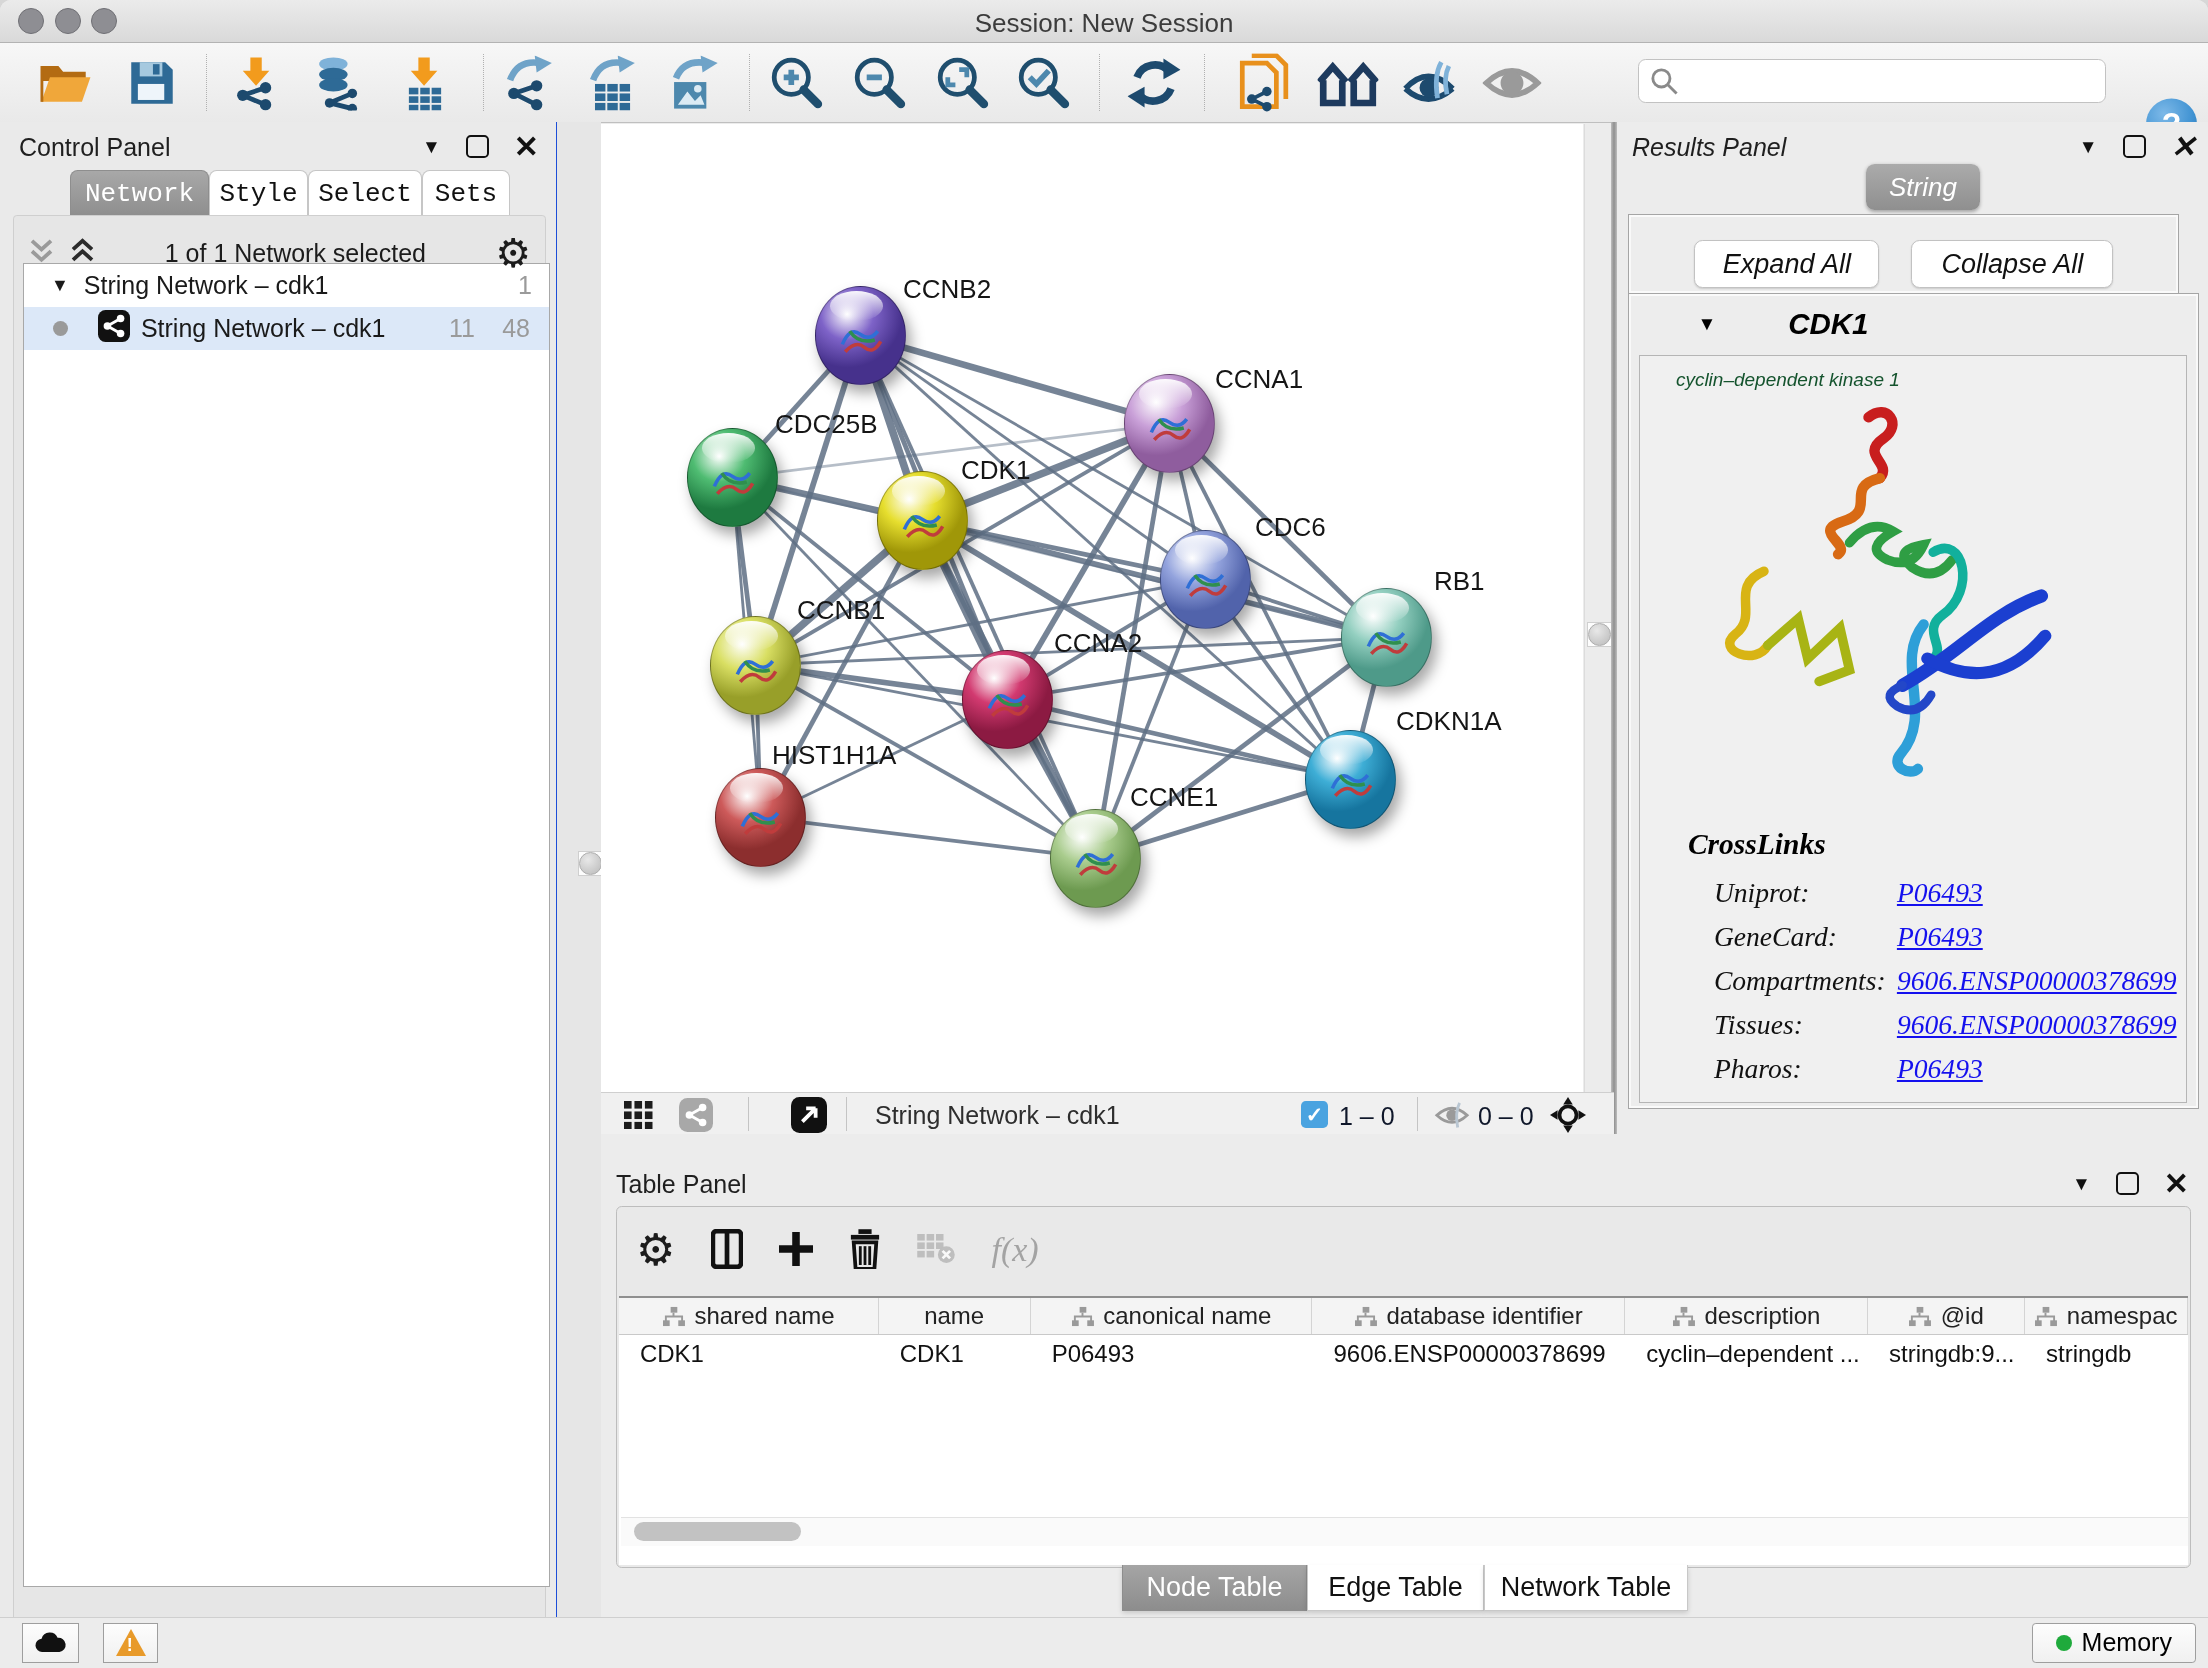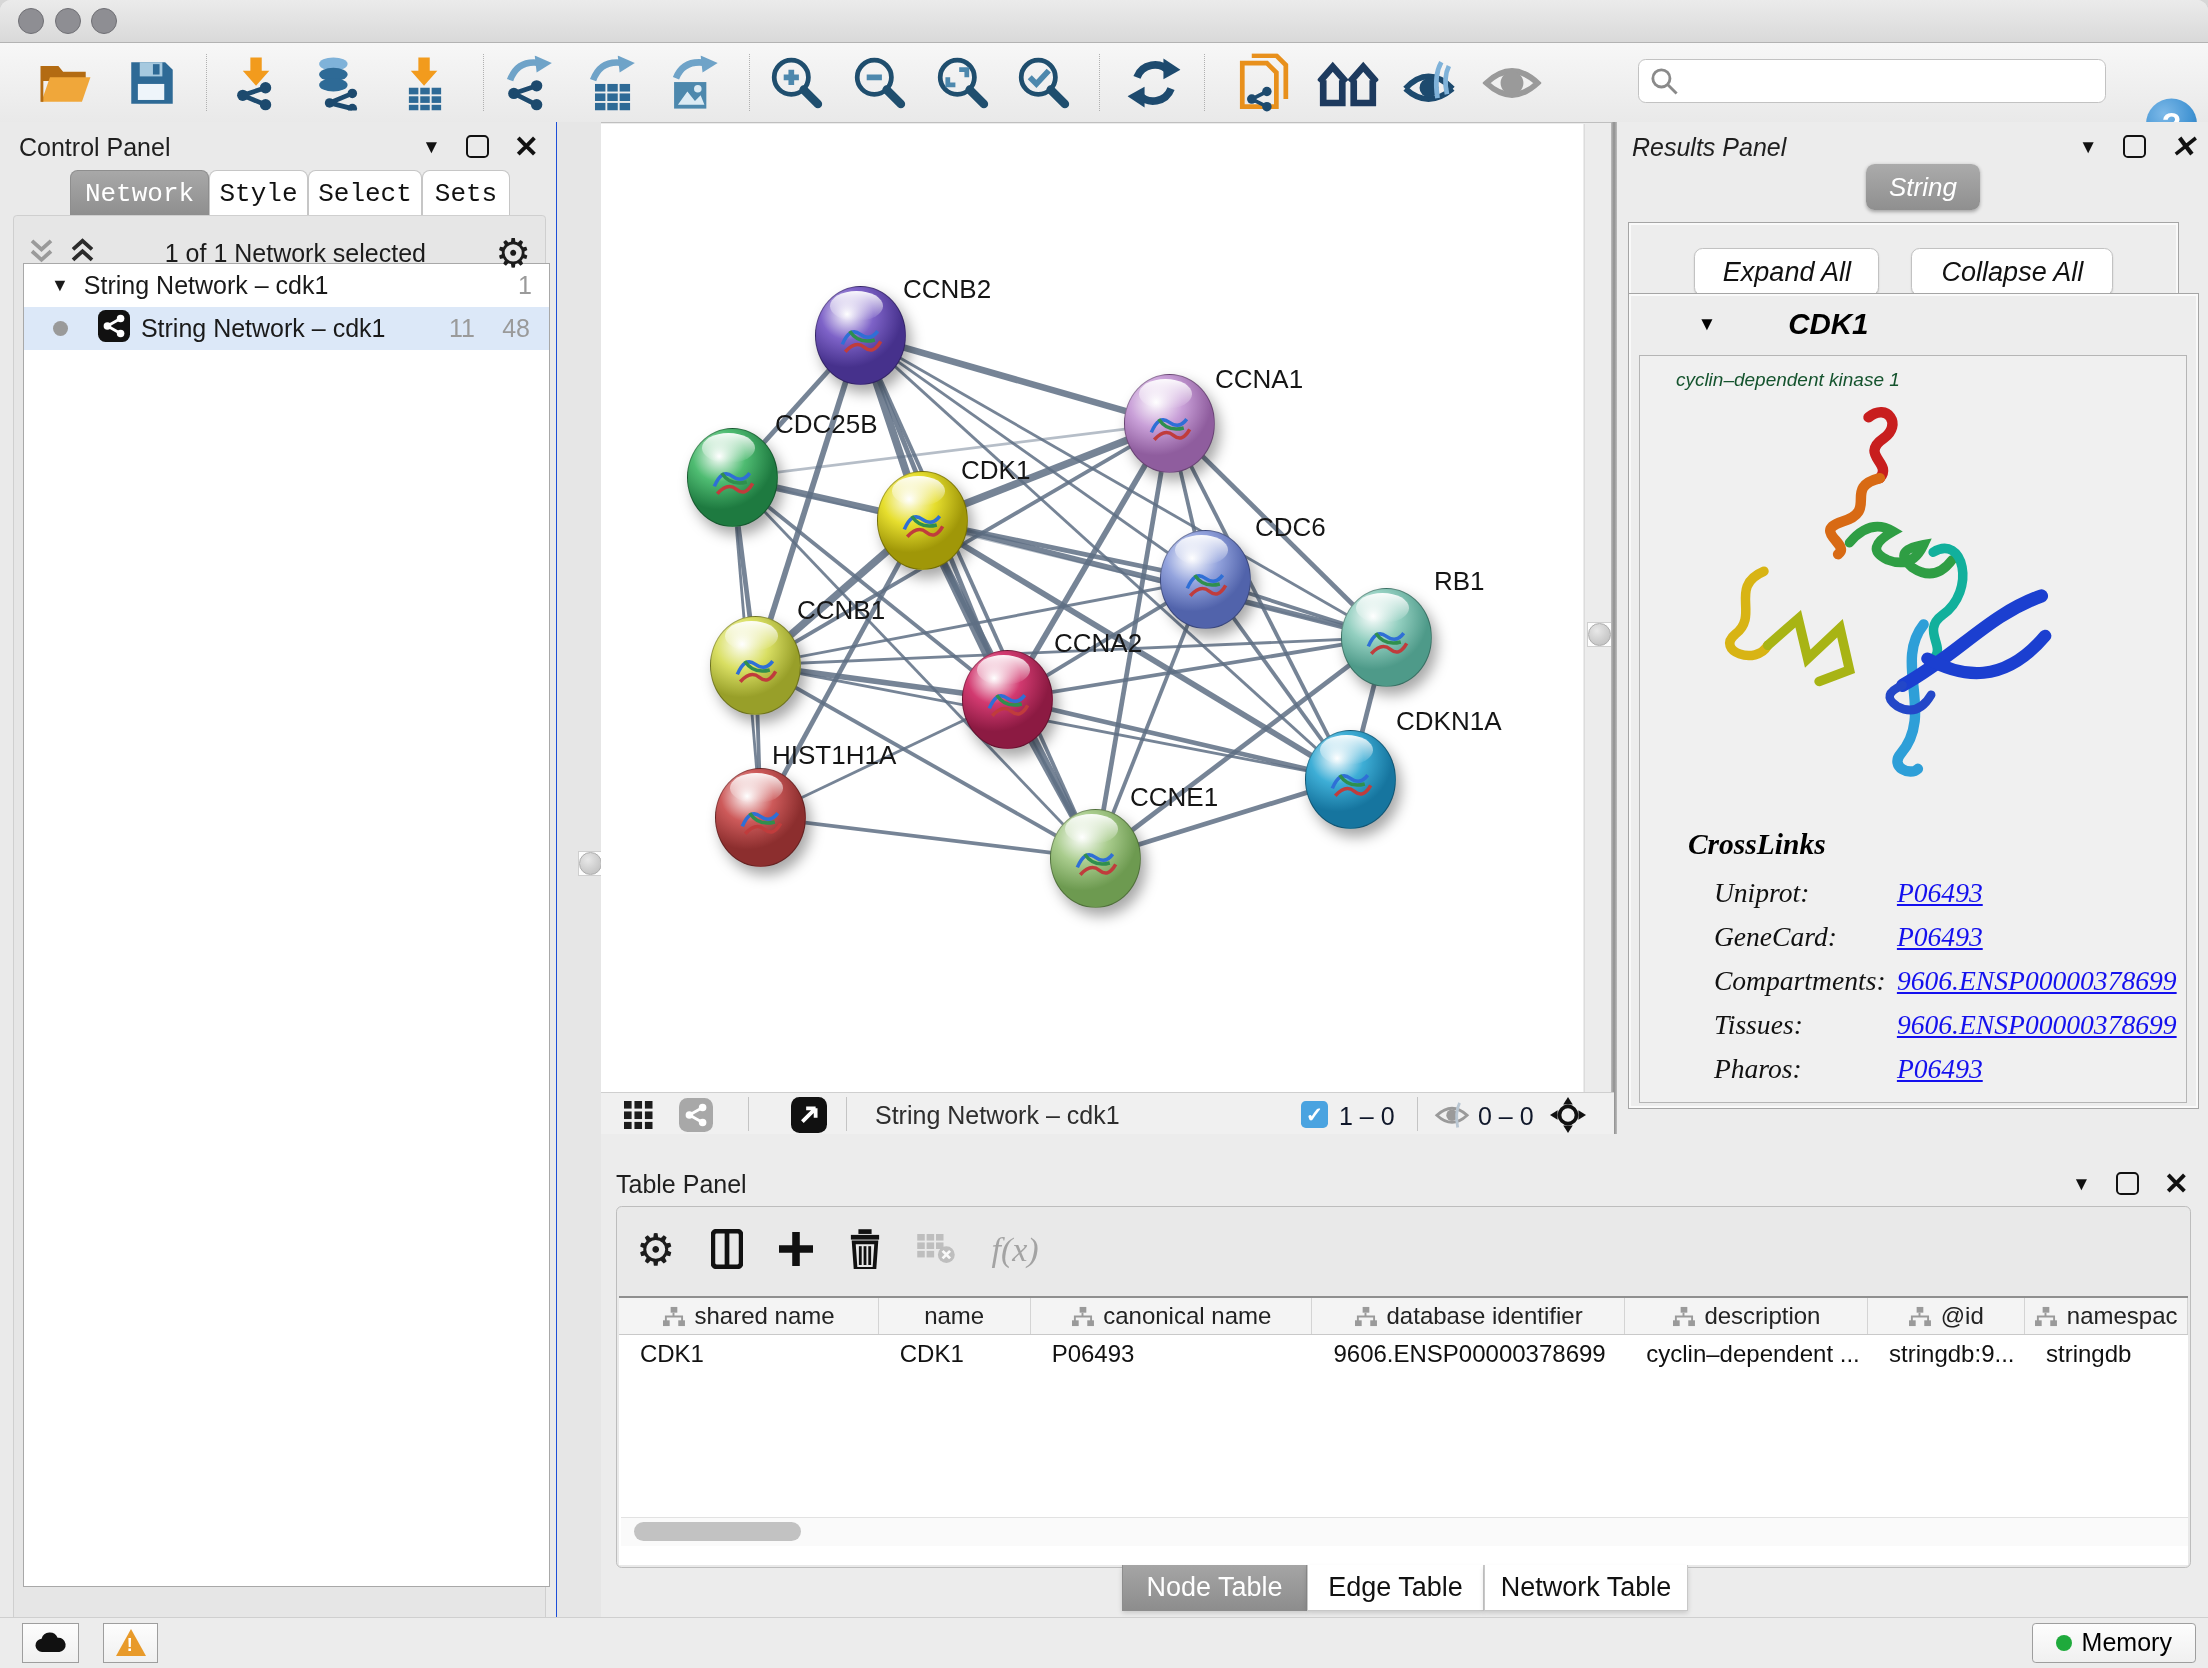--- a/index.html
+++ b/index.html
@@ -87,20 +87,21 @@
 </style>
 </head>
 <body>
 
 <div class="window">
 
   <div class="titlebar">
     <span class="tl" style="left:18px"></span>
     <span class="tl" style="left:55px"></span>
     <span class="tl" style="left:91px"></span>
+    <div class="wtitle">Session: New Session</div>
   </div>
 
   <div class="toolbar">
     <span class="tbi" style="left:65px">
       <svg width="57" height="49" viewBox="0 0 60 52">
           <path d="M5 8 h18 l5 6 h24 v10 H5z" fill="#b36b12"></path>
           <path d="M5 46 L14 20 h43 L48 46z" fill="#f0a73a"></path>
           <rect x="4" y="8" width="3" height="38" fill="#b36b12"></rect>
         </svg>
     </span>
@@ -702,21 +703,21 @@
   <div class="rpanel">
     <div style="position:absolute;left:15px;top:11.4px" class="panel-title">Results Panel</div>
     <div class="panel-icons" style="right:13.3px;top:13.3px">
       <span class="icon-tri">▼</span>
       <span class="icon-float"></span>
       <span class="icon-close">✕</span>
     </div>
     <div class="stringtab">
         <span>String</span>
       </div>
-    <div class="rbox" style="top:100px;width:551px;height:80px">
+    <div class="rbox" style="top:92px;width:551px;height:80px">
       <div class="rbtn" style="left:65px;width:183px">
           <span>Expand All</span>
         </div>
       <div class="rbtn" style="left:282px;width:200px">
           <span>Collapse All</span>
         </div>
     </div>
     <div class="rbox" style="top:171px;width:571px;height:816px">
       <div class="cdk1row">
         <span style="margin-left:68px;font-size:19px">▼</span>

